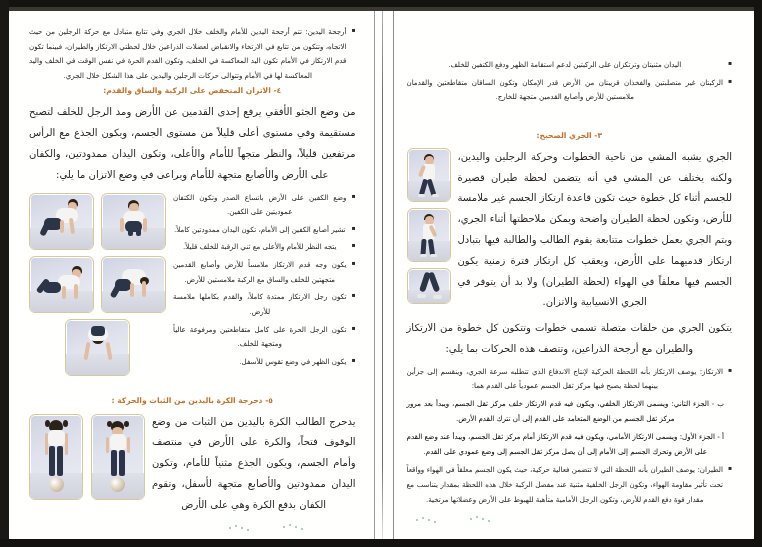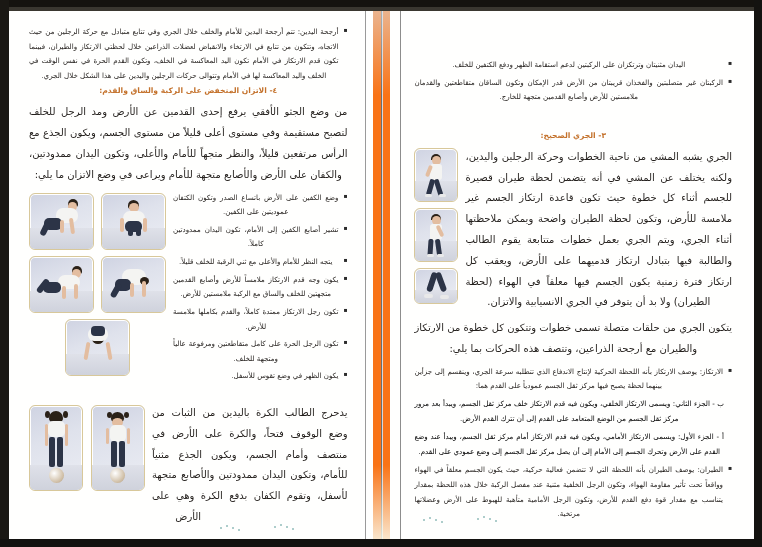--- a/index.html
+++ b/index.html
@@ -17,21 +17,21 @@
   
   .frame-top{position:absolute;left:0;top:0;width:762px;height:7px;background:#15130f;}
   .frame-top2{position:absolute;left:0;top:7px;width:762px;height:4px;background:#3a3730;}
   .frame-bottom{position:absolute;left:0;bottom:0;width:762px;height:8px;background:#131210;}
   .frame-left{position:absolute;left:0;top:0;width:9px;height:547px;background:#1a1814;}
   .frame-right{position:absolute;right:0;top:0;width:8px;height:547px;background:#141310;}
 
   .spread{
     position:absolute;left:9px;top:11px;width:745px;height:528px;
     background:#f97316;
-    display:flex;flex-direction:row-reverse;gap:8px;
+    display:flex;flex-direction:row-reverse;
   }
   
   .spread::before{
     content:"";position:absolute;inset:0;pointer-events:none;
     background:
       linear-gradient(180deg,rgba(222,232,240,.55) 0%,rgba(255,255,255,0) 16%),
       linear-gradient(0deg,rgba(250,250,236,.85) 0%,rgba(255,255,255,0) 14%);
   }
   .page{
     position:relative;height:528px;box-sizing:border-box;
@@ -242,20 +242,21 @@
           <li>تشير أصابع الكفين إلى الأمام، تكون اليدان ممدودتين كاملاً.</li>
           <li>يتجه النظر للأمام والأعلى مع ثني الرقبة للخلف قليلاً.</li>
           <li>يكون وجه قدم الارتكاز ملامساً للأرض وأصابع القدمين متجهتين للخلف والساق مع الركبة ملامستين للأرض.</li>
           <li>تكون رجل الارتكاز ممتدة كاملاً، والقدم بكاملها ملامسة للأرض.</li>
           <li>تكون الرجل الحرة على كامل متقاطعتين ومرفوعة عالياً ومتجهة للخلف.</li>
           <li class="lastright">يكون الظهر في وضع تقوس للأسفل.</li>
         </ul>
       </div>
 
       <div class="sec clearfix" style="margin-top:16px;">
+        <h3 class="heading rt">٥-  دحرجة الكرة باليدين من الثبات والحركة :</h3>
         <div class="ball-row float-left" style="margin-top:2px;">
           <div class="photo ball-ph">
             <div class="floor" style="height:30%;"></div>
             <div class="fig hair" style="width:13px;height:10px;border-radius:7px 7px 4px 4px;top:6px;left:19px;"></div>
             <div class="fig hair" style="width:5px;height:6px;border-radius:50%;top:6px;left:15px;"></div>
             <div class="fig hair" style="width:5px;height:6px;border-radius:50%;top:6px;left:32px;"></div>
             <div class="fig skin" style="width:11px;height:9px;border-radius:50%;top:12px;left:20px;"></div>
             <div class="fig shirt" style="width:16px;height:17px;border-radius:5px;top:19px;left:18px;"></div>
             <div class="fig skin" style="width:3px;height:16px;border-radius:2px;top:22px;left:14px;"></div>
             <div class="fig skin" style="width:3px;height:16px;border-radius:2px;top:22px;left:35px;"></div>

